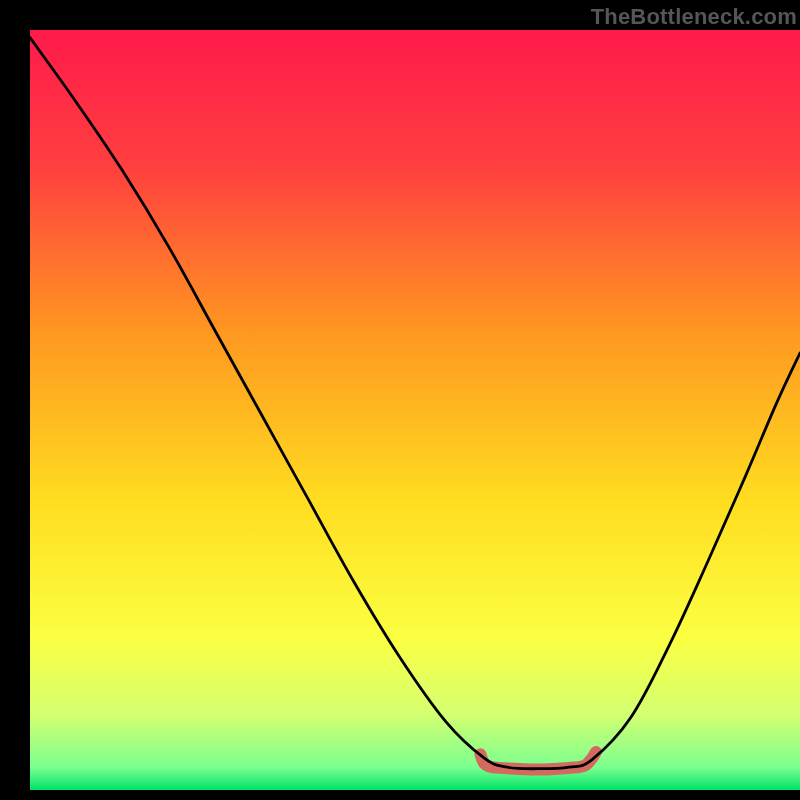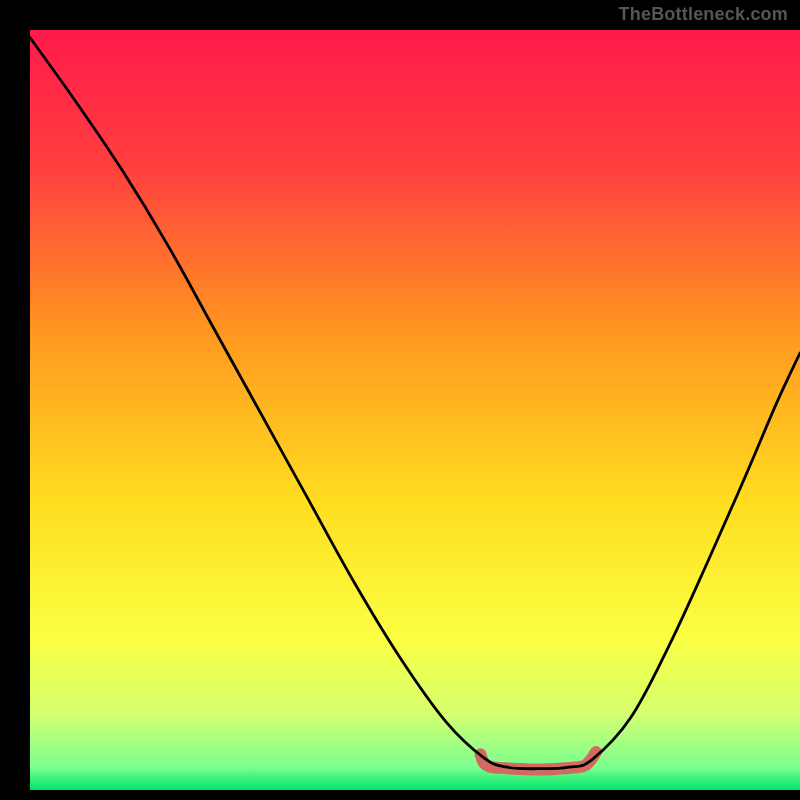--- a/index.html
+++ b/index.html
@@ -14,23 +14,23 @@
     position: absolute;
     left: 0;
     top: 0;
     width: 800px;
     height: 800px;
     background: #000;
   }
   .watermark {
     position: absolute;
     top: 4px;
-    right: 12px;
+    right: 3px;
     font-family: Arial, Helvetica, sans-serif;
-    font-size: 18px;
+    font-size: 22px;
     font-weight: 600;
     color: #565656;
     letter-spacing: 0.2px;
     z-index: 50;
   }
   .plot-wrap {
     position: absolute;
     left: 30px;
     top: 30px;
     width: 770px;

